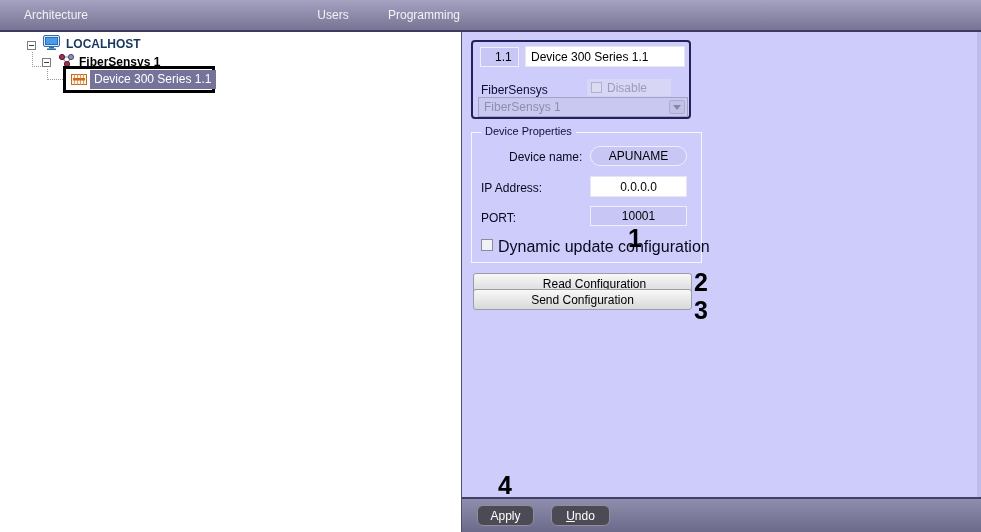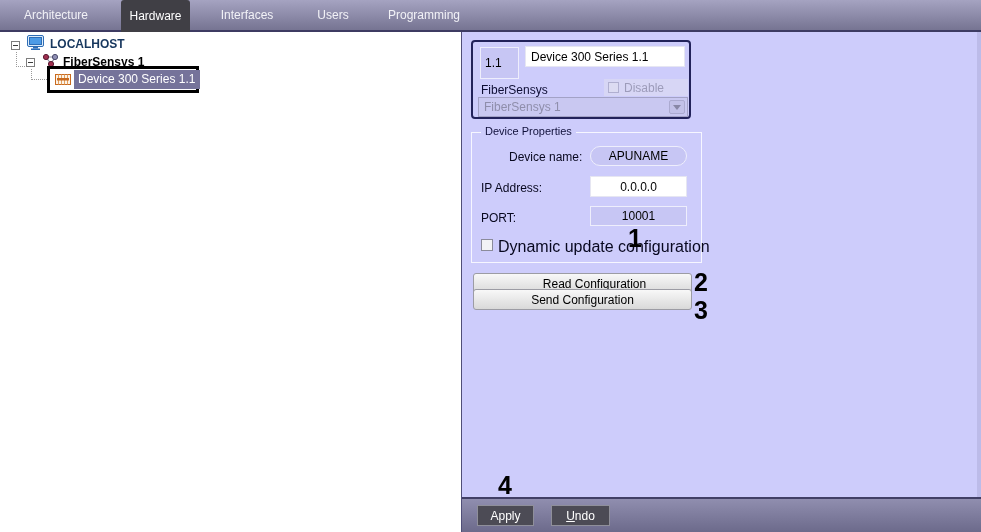--- a/index.html
+++ b/index.html
@@ -13,21 +13,21 @@
   .tab { position:absolute; top:0; height:30px; display:flex; align-items:center; justify-content:center;
          color:#f2f2f7; font-size:12px; z-index:1; }
   .tab.active { height:32px; background:#403f45; border-radius:3px 3px 0 0; z-index:3; color:#fff; }
   .tab-1 { left:10px;  width:92px; }
   .tab-2 { left:121px; width:69px; }
   .tab-3 { left:203px; width:88px; }
   .tab-4 { left:303px; width:60px; }
   .tab-5 { left:376px; width:96px; }
 
   
-  .tree-pane { position:absolute; left:0; top:32px; width:461px; height:500px; background:#fff; }
+  .tree-pane { position:absolute; left:16px; top:32px; width:461px; height:500px; background:#fff; }
   .expander { position:absolute; width:9px; height:9px; background:#fff; border:1px solid #7d7d7d; }
   .expander .minus { position:absolute; left:1px; right:1px; top:3px; height:1px; background:#3c3c3c; }
   .tree-icon { position:absolute; }
   .tree-label { position:absolute; font-size:12px; white-space:nowrap; }
   .lbl-root { left:50px; top:5px; color:#17375e; font-weight:bold; }
   .lbl-server { left:63px; top:23px; color:#000; font-weight:bold; }
   .connector { position:absolute; border-left:1px dotted #9a9a9a; border-bottom:1px dotted #9a9a9a; }
   .conn-1 { left:16px; top:20px; width:11px; height:15px; }
   .conn-2 { left:31px; top:37px; width:24px; height:11px; }
   .annotation-box { position:absolute; left:47px; top:34px; width:152px; height:27px;
@@ -39,24 +39,24 @@
   
   .settings-pane { position:absolute; left:461px; top:32px; width:520px; height:500px;
                    background:#cdccfb; border-left:1px solid #504e78; }
   .right-edge { position:absolute; right:0; top:0; width:4px; height:465px; background:#bcbbe9; }
 
   .id-box { position:absolute; left:9px; top:8px; width:220px; height:79px;
             border:2px solid #22225a; border-radius:4px; }
   .fld { position:absolute; font-size:12px; font-family:"Liberation Sans",sans-serif;
          border:1px solid #eeeefc; background:#c7c6f4; color:#000; }
   input.fld { outline:none; }
-  .id-field { left:7px; top:5px; width:39px; height:32px; padding-left:4px; }
+  .id-field { left:7px; top:5px; width:39px; height:20px; padding-left:14px; }
   .name-field { left:52px; top:4px; width:160px; height:21px; background:#fff; border-color:#e6e6f2; padding-left:5px; }
   .module-label { position:absolute; left:8px; top:41px; font-size:12px; color:#0d0d33; }
-  .disable-wrap { position:absolute; left:131px; top:37px; width:84px; height:17px; background:#d7d6f5;
+  .disable-wrap { position:absolute; left:114px; top:37px; width:84px; height:17px; background:#d7d6f5;
                   display:flex; align-items:center; }
   .cb { width:11px; height:11px; border:1px solid #b0afd0; background:#dcdbf2; margin-left:4px; }
   .disable-label { font-size:12px; color:#9d9cba; margin-left:5px; }
   .combo { position:absolute; left:5px; top:55px; width:210px; height:20px; background:#c9c8f1;
            border:1px solid #a3a2c6; font-size:12px; color:#8f8eab; line-height:18px; padding-left:5px; }
   .combo-arrow-btn { position:absolute; right:2px; top:2px; width:16px; height:14px; background:#c2c1e8;
                      border:1px solid #abaad0; border-radius:2px; }
   .combo-arrow-btn .tri { width:0; height:0; border:4px solid transparent; border-top:5px solid #8887a6;
                           margin:4px auto 0; }
 
@@ -84,37 +84,35 @@
   .cfg-btn { position:absolute; left:11px; width:219px; height:21px;
              background:linear-gradient(#f8f8f8,#d9d9d9); border:1px solid #9c9ca4; border-radius:3px;
              font-size:12px; font-family:"Liberation Sans",sans-serif; color:#000;
              display:flex; align-items:center; justify-content:center; }
   .btn-read { top:241px;padding-left:24px; }
   .btn-send { top:257px; }
 
   .bottombar { position:absolute; left:0; top:465px; width:520px; height:35px;
                background:linear-gradient(#908eaf,#6c6a8b); border-top:2px solid #413f66; }
   .dark-btn { position:absolute; top:6px; height:21px; background:#4c4b55;
-              border:1px solid #8f8f9a; border-radius:0; color:#fff; font-size:12px;
+              border:1px solid #8f8f9a; border-radius:6px; color:#fff; font-size:12px;
               font-family:"Liberation Sans",sans-serif;
               display:flex; align-items:center; justify-content:center; }
   .btn-apply { left:15px; width:57px; }
   .btn-undo  { left:89px; width:59px; }
   .accel { text-decoration:underline; }
 </style>
 </head>
 <body>
 
 <div class="app">
 
   <div class="tabbar">
     <div class="tab-underline"></div>
     <div class="tab tab-1">Architecture</div>
-    <div class="tab tab-2 active">Hardware</div>
-    <div class="tab tab-3">Interfaces</div>
     <div class="tab tab-4">Users</div>
     <div class="tab tab-5">Programming</div>
   </div>
 
   <div class="tree-pane">
     <div class="connector conn-1"></div>
     <div class="connector conn-2"></div>
 
     <div class="expander" style="left:11px; top:9px;">
         <div class="minus"></div>

